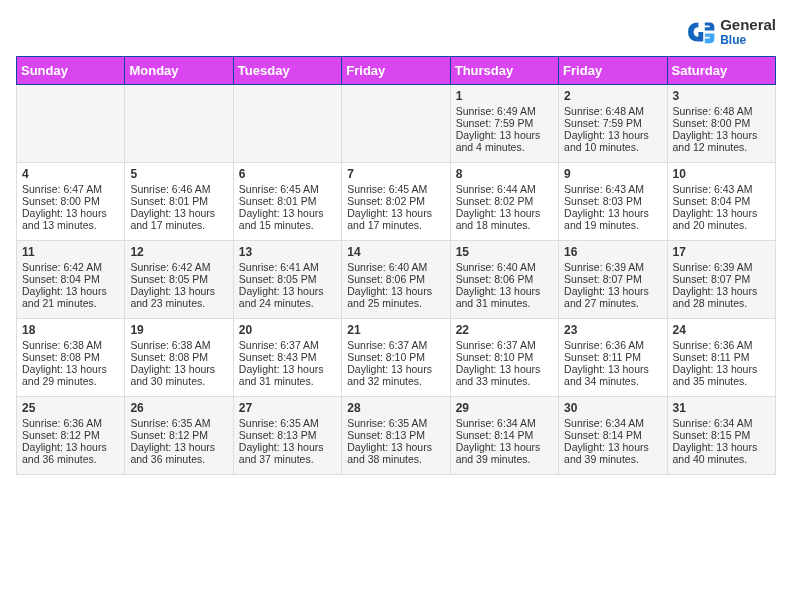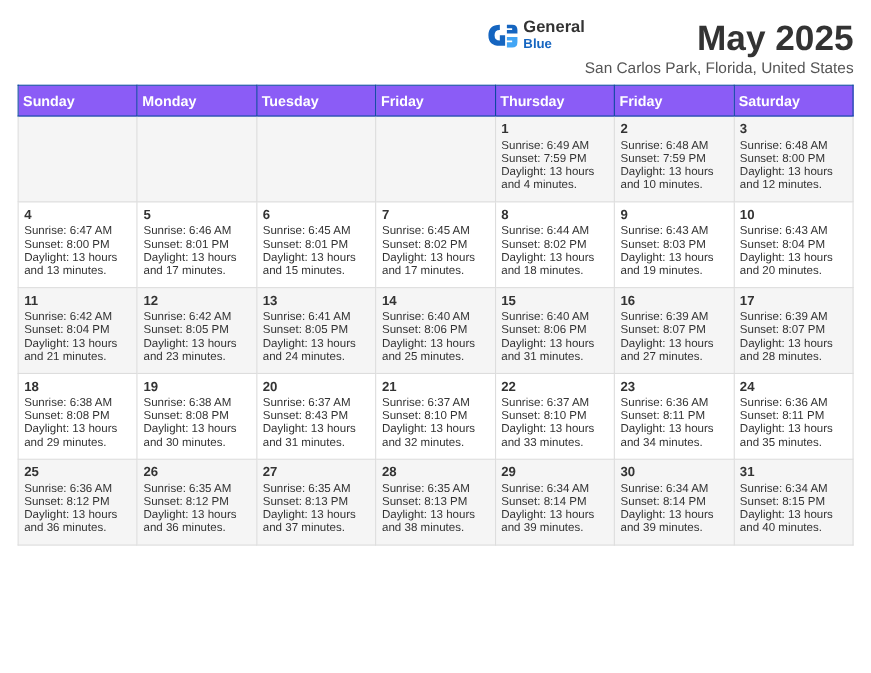--- a/index.html
+++ b/index.html
@@ -51,21 +51,21 @@
     .calendar-subtitle {
       font-size: 14px;
       color: #555;
     }
     table {
       width: 100%;
       border-collapse: collapse;
       table-layout: fixed;
     }
     thead tr {
-      background-color: #8b5cf6;
+      background-color: #d946ef;
       color: white;
     }
     thead th {
       padding: 6px 4px;
       font-size: 13px;
       font-weight: bold;
       text-align: left;
       border: 1px solid #0d47a1;
     }
     tbody tr {
@@ -104,24 +104,20 @@
       <rect x="0" y="0" width="40" height="40" fill="white"></rect>
       <path d="M5 20 Q5 8 18 8 L18 14 Q12 14 12 20 Q12 26 18 26 L18 20 L24 20 L24 32 L18 32 Q5 32 5 20Z" fill="#1565c0"></path>
       <path d="M26 8 L32 8 Q38 8 38 14 L38 18 L26 18 L26 14 L32 14 L32 12 L26 12Z" fill="#1565c0"></path>
       <path d="M26 22 L38 22 L38 28 Q38 34 32 34 L26 34 L26 28 L32 28 L32 26 L26 26Z" fill="#42a5f5"></path>
     </svg>
     <div class="logo-text">
       <span class="logo-general">General</span>
       <span class="logo-blue">Blue</span>
     </div>
   </div>
-  <div class="title-area">
-    <div class="calendar-title">May 2025</div>
-    <div class="calendar-subtitle">San Carlos Park, Florida, United States</div>
-  </div>
 </div>
 
 <table>
   <thead>
     <tr>
     <th>Sunday</th>
         <th>Monday</th>
         <th>Tuesday</th>
         <th>Friday</th>
         <th>Thursday</th>

